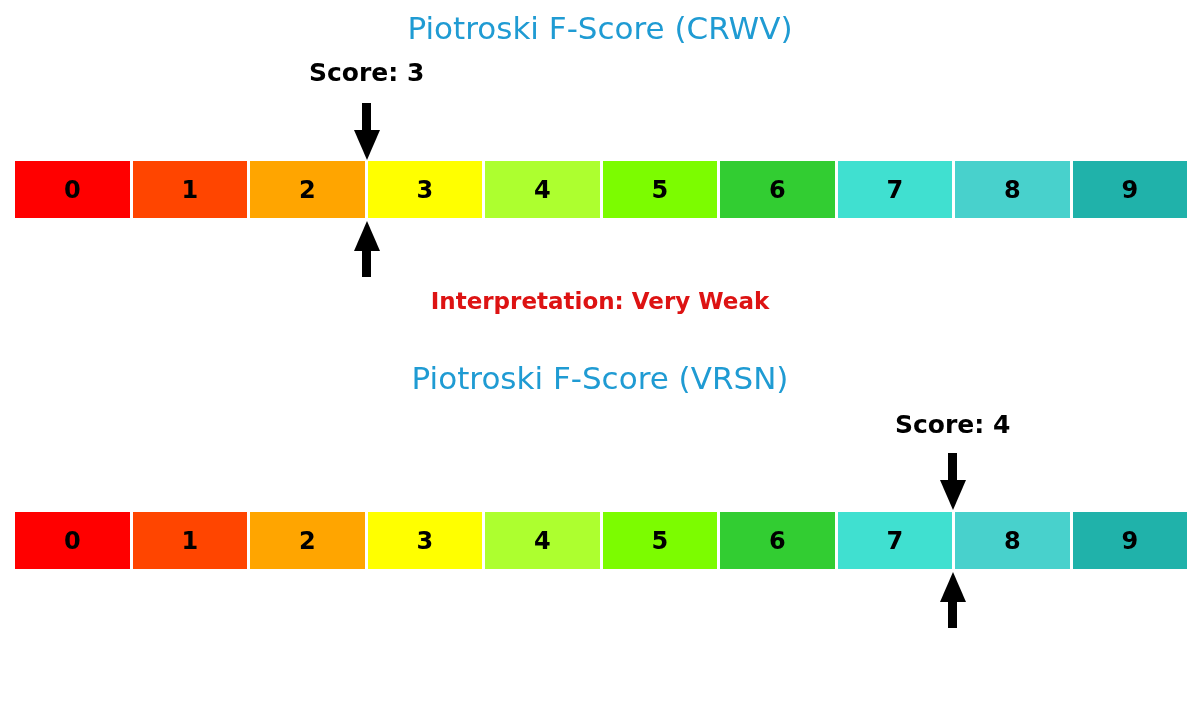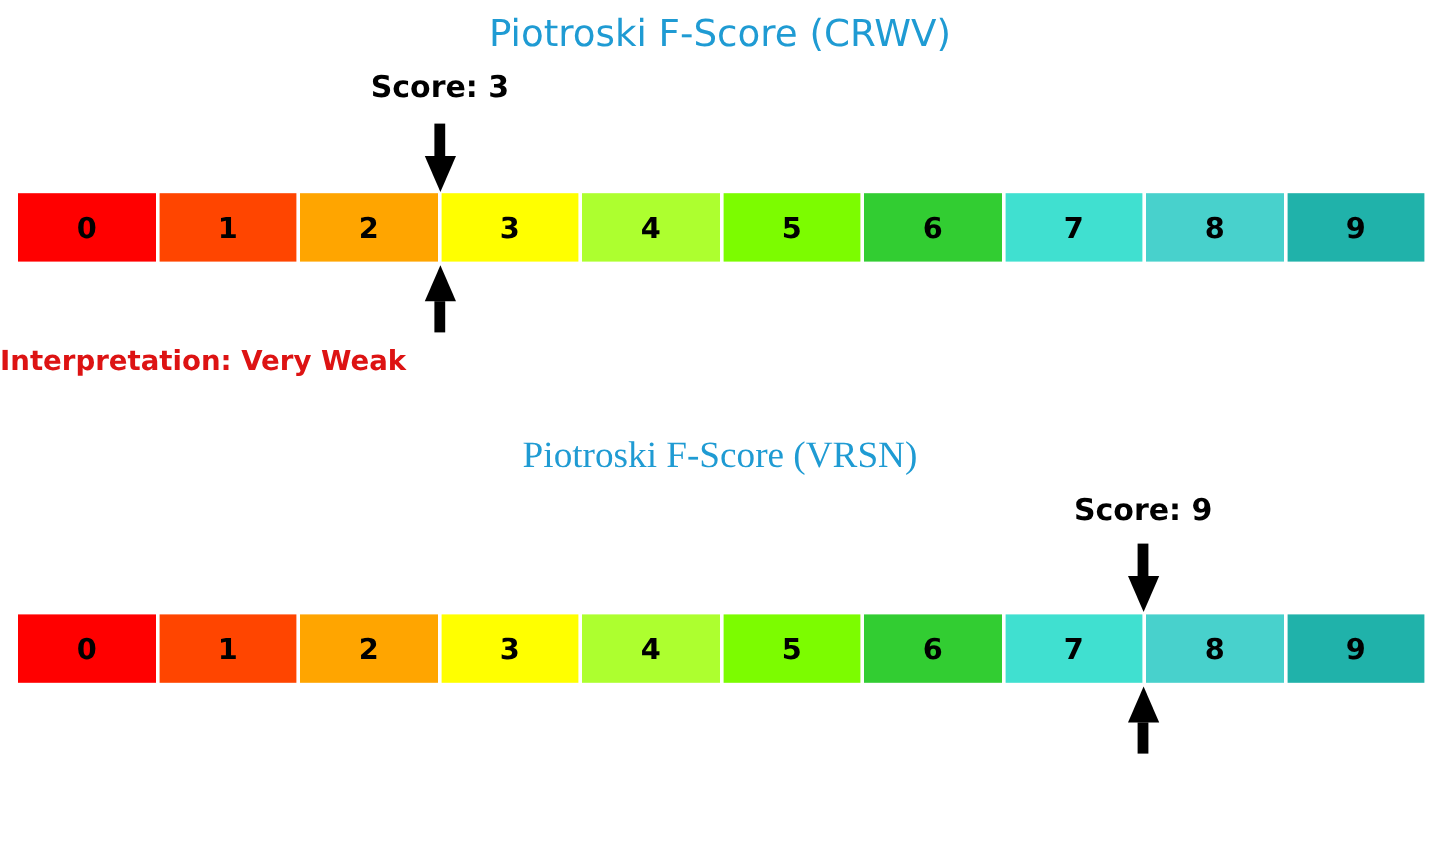--- a/index.html
+++ b/index.html
@@ -36,20 +36,21 @@
     font-weight: 700;
     color: #000000;
     line-height: 1;
     white-space: nowrap;
     text-align: center;
   }
   .interp-label {
     position: absolute;
     left: 0;
     width: 100%;
+    text-align: center;
     font-size: 23px;
     font-weight: 700;
     line-height: 1;
   }
   .scale-bar {
     position: absolute;
     left: 15px;
     width: 1172px;
     height: 57px;
     display: flex;
@@ -151,22 +152,22 @@
         </div>
       </div>
     <div class="arrow up" style="left: 366.6px;">
       <div class="head"></div>
       <div class="stem"></div>
     </div>
     <div class="interp-label" style="color: rgb(221, 19, 19);">Interpretation: Very Weak</div>
   </div>
 
   <div class="panel" data-chart="1">
-    <div class="chart-title" style="color: rgb(31, 155, 211); font-family: Liberation Serif, serif;">Piotroski F-Score (VRSN)</div>
-    <div class="score-label" style="left: 952.6px;">Score: 9</div>
+    <div class="chart-title" style="color: rgb(31, 155, 211);">Piotroski F-Score (VRSN)</div>
+    <div class="score-label" style="left: 952.6px;">Score: 4</div>
     <div class="arrow down" style="left: 952.6px;">
       <div class="stem"></div>
       <div class="head"></div>
     </div>
     <div class="scale-bar">
         <div class="cell" style="background: rgb(255, 0, 0);">
           <span>0</span>
         </div>
         <div class="cell" style="background: rgb(255, 69, 0);">
           <span>1</span>

